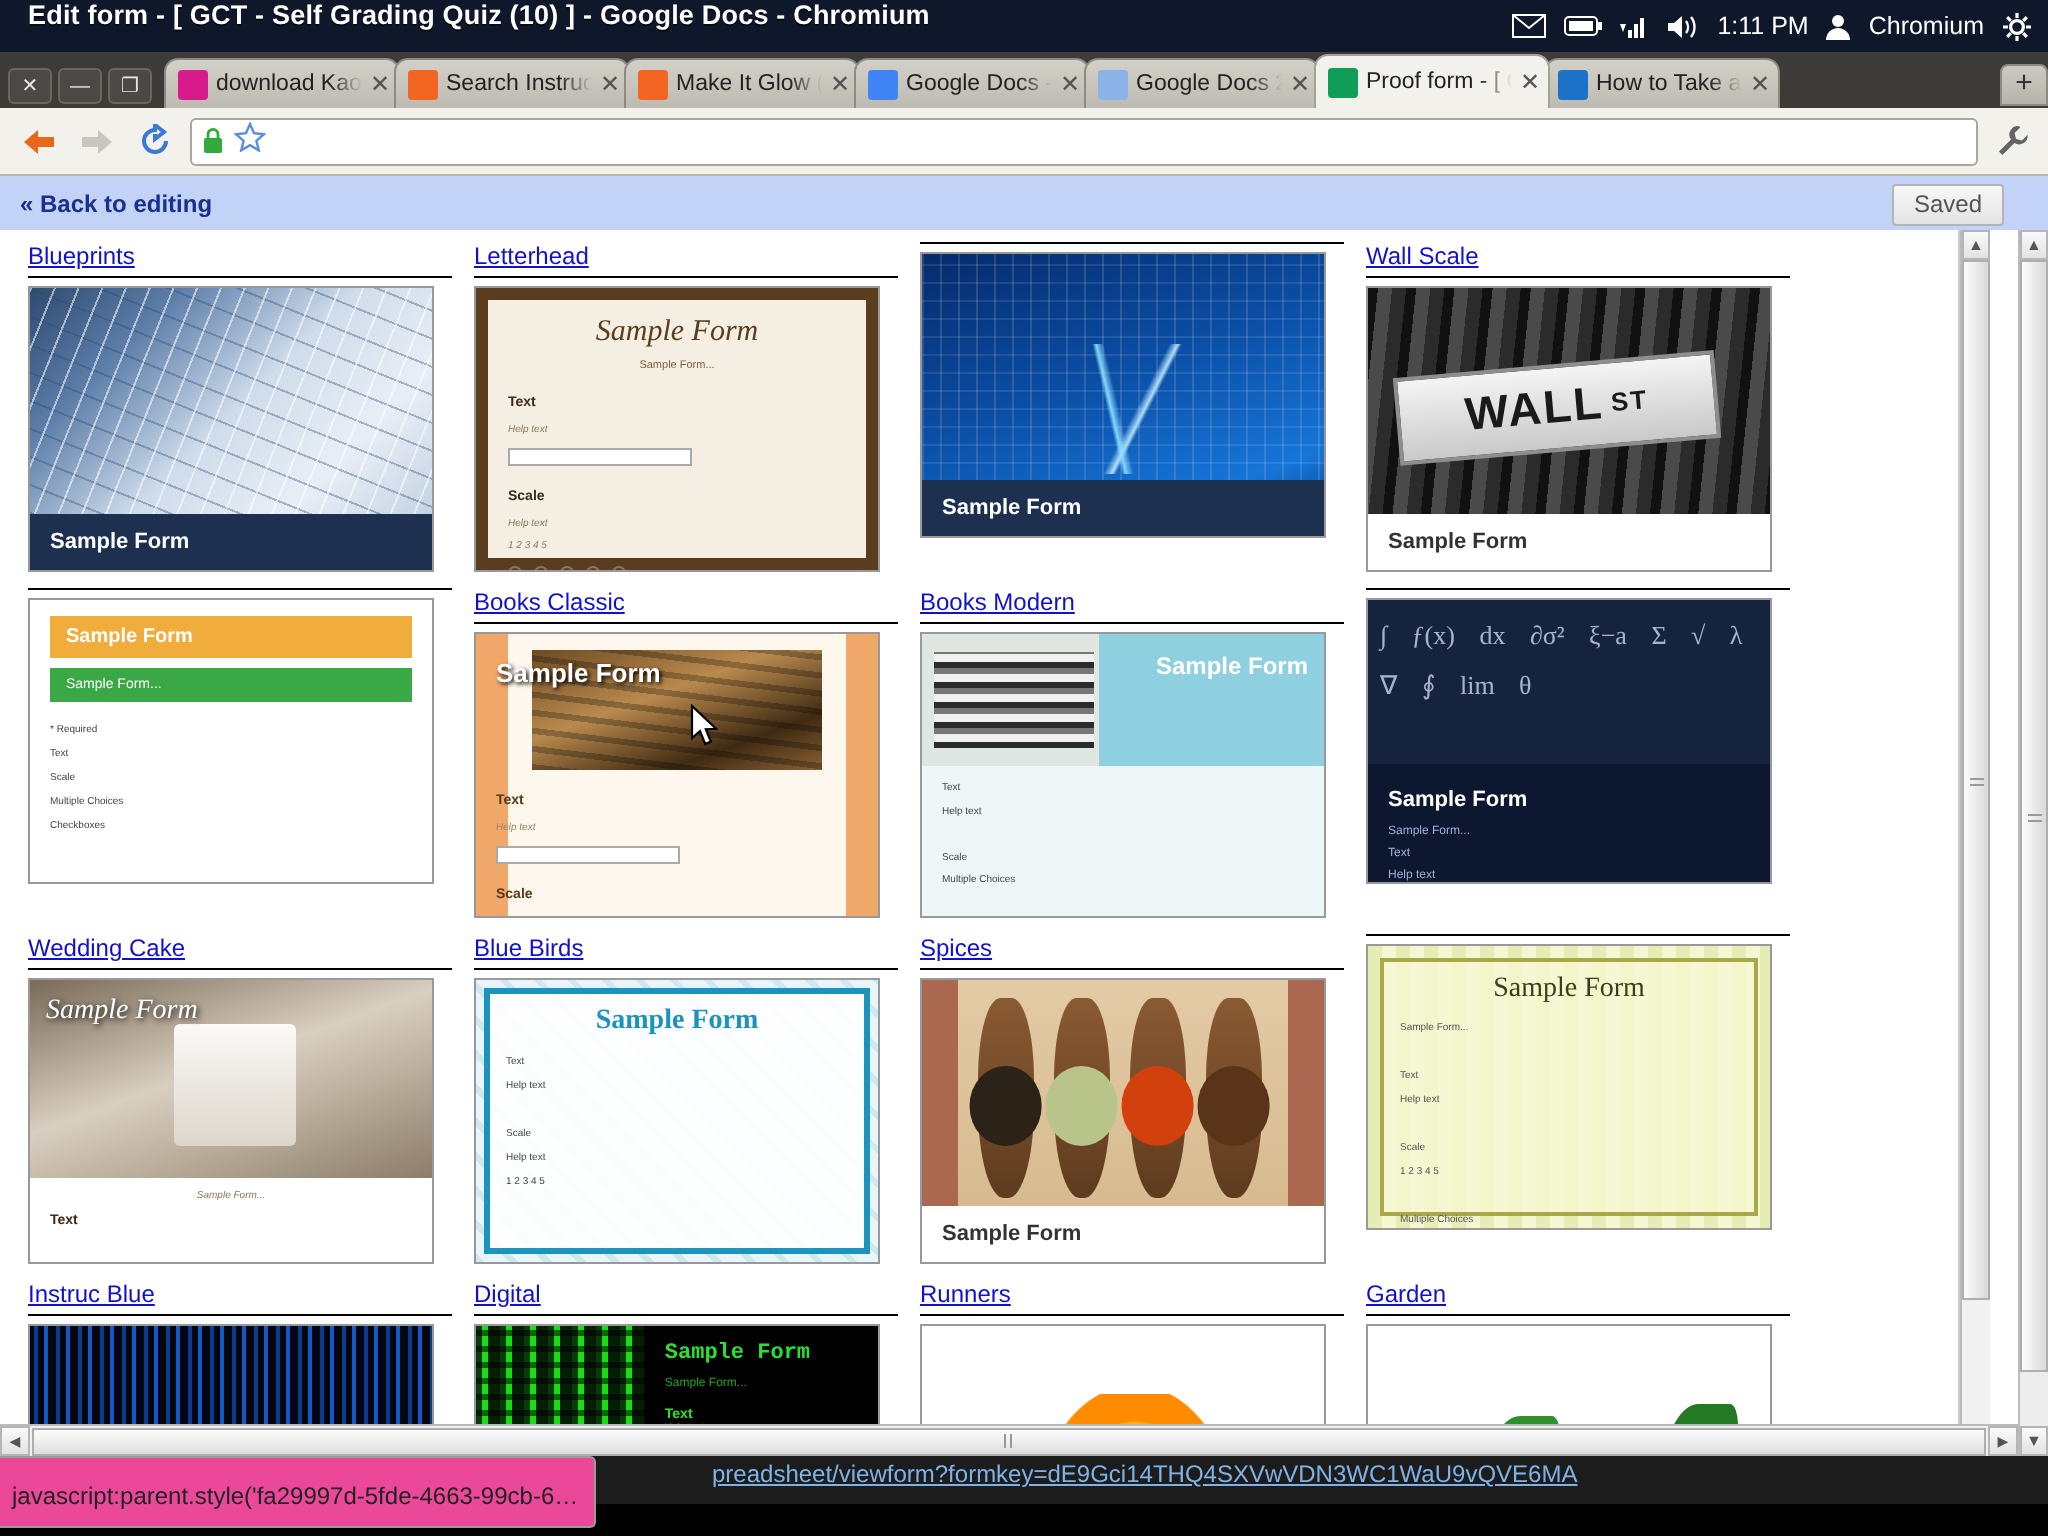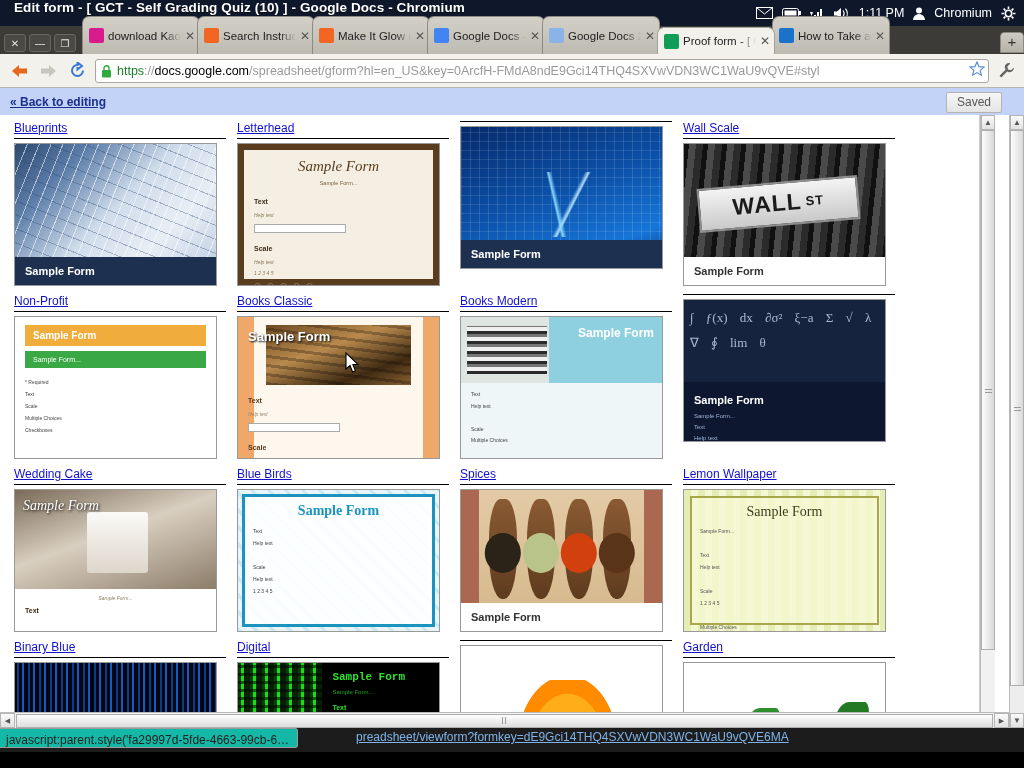--- a/index.html
+++ b/index.html
@@ -32,21 +32,21 @@
   }
   .wbtns { display: flex; gap: 3px; padding: 0 6px 2px 4px; }
   .wbtn {
     width: 22px; height: 18px; background: #4b4945;
     border: 1px solid #6a675f; border-radius: 3px;
     display: flex; align-items: center; justify-content: center;
     color: #e8e6e1; font-size: 10px;
   }
   .tabs { display: flex; align-items: flex-end; flex: 1; overflow: hidden; }
   .tab {
-    height: 38px; min-width: 0; width: 118px;
+    height: 25px; min-width: 0; width: 118px;
     background: linear-gradient(#d3d0c8, #bdbab2);
     border: 1px solid #8d8a83; border-bottom: none;
     border-radius: 7px 7px 0 0;
     display: flex; align-items: center; gap: 4px;
     padding: 0 4px 0 6px; margin-right: -3px;
     position: relative;
   }
   .tab.active {
     background: #f3f1ec; border-color: #a5a29a;
     height: 27px; z-index: 5;
@@ -89,21 +89,21 @@
   .wrench { width: 20px; height: 22px; display: flex;
     align-items: center; justify-content: center; }
 
   
   .infobar {
     height: 27px; background: #c3d2f7;
     display: flex; align-items: center; padding: 0 6px 0 10px;
     position: relative;
   }
   .backlink {
-    font-size: 12px; color: #1b2f8c; text-decoration: underline;
+    font-size: 12px; color: #1b2f8c; 
     font-weight: bold;
   }
   .savedbtn {
     position: absolute; right: 22px; top: 4px;
     background: linear-gradient(#f7f7f7,#e4e4e4);
     border: 1px solid #b4b4b4; border-radius: 2px;
     font-size: 12px; color: #555; padding: 2px 10px 3px;
   }
 
   
@@ -321,22 +321,22 @@
 
   
   .statusbar{
     position:relative; height:24px; background:#1c1c1c;
   }
   .status-link{
     position:absolute; left:356px; top:2px; font-size:12px;
     color:#7fb3e8; text-decoration:underline; white-space:nowrap;
   }
   .status-tip{
-    position:absolute; left:0; top:0; height:20px;
-    background:#14b8a6; border:1px solid #9b9b9b; border-left:none;
+    position:absolute; left:0; top:0; height:36px;
+    background:#ec4899; border:1px solid #9b9b9b; border-left:none;
     border-radius:0 3px 3px 0; font-size:12px; color:#222;
     display:flex; align-items:center; padding:4px 8px 0 6px;
   }
 </style>
 </head>
 <body>
 
 <div class="titlebar">
   <span class="win-title">Edit form - [ GCT - Self Grading Quiz (10) ] - Google Docs - Chromium</span>
   <div class="tray">
@@ -449,21 +449,20 @@
         <path d="M14 8.5 A5.5 5.5 0 1 1 8.5 3 V0.5 L13 4 L8.5 7.5 V5" fill="none" stroke="#3b79d4" stroke-width="2"></path>
       </svg>
   </div>
   <div class="omnibox">
     <span class="lock">
       <svg width="11" height="13" viewBox="0 0 11 13">
           <rect x="1" y="5" width="9" height="7.5" rx="1" fill="#2faa3b"></rect>
           <path d="M3 5 V3.2 a2.5 2.5 0 0 1 5 0 V5" fill="none" stroke="#2faa3b" stroke-width="1.4"></path>
         </svg>
     </span>
-    <span class="url"><span class="scheme">https</span><span>://</span><span class="host">docs.google.com</span><span>/spreadsheet/gform?hl=en_US&amp;key=0ArcfH-FMdA8ndE9Gci14THQ4SXVwVDN3WC1WaU9vQVE#styl</span></span>
     <span class="star">
       <svg width="16" height="15" viewBox="0 0 16 15">
           <path d="M8 1 L10 5.6 L15 6.1 L11.2 9.4 L12.4 14.2 L8 11.6 L3.6 14.2 L4.8 9.4 L1 6.1 L6 5.6 Z" fill="none" stroke="#5a8fd8" stroke-width="1.2"></path>
         </svg>
     </span>
   </div>
   <div class="wrench">
     <svg width="17" height="17" viewBox="0 0 17 17">
         <path d="M11.5 1 a4.3 4.3 0 0 0-4 6.8 L1.5 13.8 l1.7 1.7 L9.2 9.5 A4.3 4.3 0 0 0 15.8 5.4 L13 8.2 L10 7.5 L9.3 4.5 L12.1 1.7 A4.3 4.3 0 0 0 11.5 1 Z" fill="#636363"></path>
       </svg>
@@ -525,21 +524,20 @@
           <a class="theme-name">Wall Scale</a>
           <div class="theme-rule"></div>
           <div class="thumb">
             <div class="t-wall" style="height:100%">
               <div class="wallsign">WALL<small>ST</small></div>
               <div class="banner light">Sample Form</div>
             </div>
           </div>
         </div>
         <div class="theme">
-          <a class="theme-name">Non-Profit</a>
           <div class="theme-rule"></div>
           <div class="thumb">
             <div class="t-nonprofit" style="height:100%">
               <div class="np-h">Sample Form</div>
               <div class="np-s">Sample Form...</div>
               <div class="np-body">* Required<br>Text<br>Scale<br>Multiple Choices<br>Checkboxes</div>
             </div>
           </div>
         </div>
         <div class="theme">
@@ -622,33 +620,32 @@
                 </div>
                 <div class="spoon" style="left:75%">
                   <div class="bowl" style="background:#5a3418"></div>
                 </div>
               </div>
               <div class="banner light">Sample Form</div>
             </div>
           </div>
         </div>
         <div class="theme">
-          <a class="theme-name">Lemon Wallpaper</a>
           <div class="theme-rule"></div>
           <div class="thumb">
             <div class="t-lemon" style="height:100%">
               <div class="lemon-card">
                 <div class="lemon-title">Sample Form</div>
                 <div class="lemon-body">Sample Form...<br><br>Text<br>Help text<br><br>Scale<br>1 2 3 4 5<br><br>Multiple Choices</div>
               </div>
             </div>
           </div>
         </div>
         <div class="theme">
-          <a class="theme-name">Binary Blue</a>
+          <a class="theme-name">Instruc Blue</a>
           <div class="theme-rule"></div>
           <div class="thumb">
             <div class="t-binary" style="height:100%"></div>
           </div>
         </div>
         <div class="theme">
           <a class="theme-name">Digital</a>
           <div class="theme-rule"></div>
           <div class="thumb">
             <div class="t-digital" style="height:100%">
@@ -656,20 +653,21 @@
               <div class="dig-right">
                 <div class="dig-title">Sample Form</div>
                 <div class="dig-sub">Sample Form...</div>
                 <div class="dig-lbl">Text</div>
                 <div class="dig-help">Help text</div>
               </div>
             </div>
           </div>
         </div>
         <div class="theme">
+          <a class="theme-name">Runners</a>
           <div class="theme-rule"></div>
           <div class="thumb">
             <div class="t-runners" style="height:100%">
               <div class="run-sky"></div>
               <div class="run-tree"></div>
             </div>
           </div>
         </div>
         <div class="theme">
           <a class="theme-name">Garden</a>

